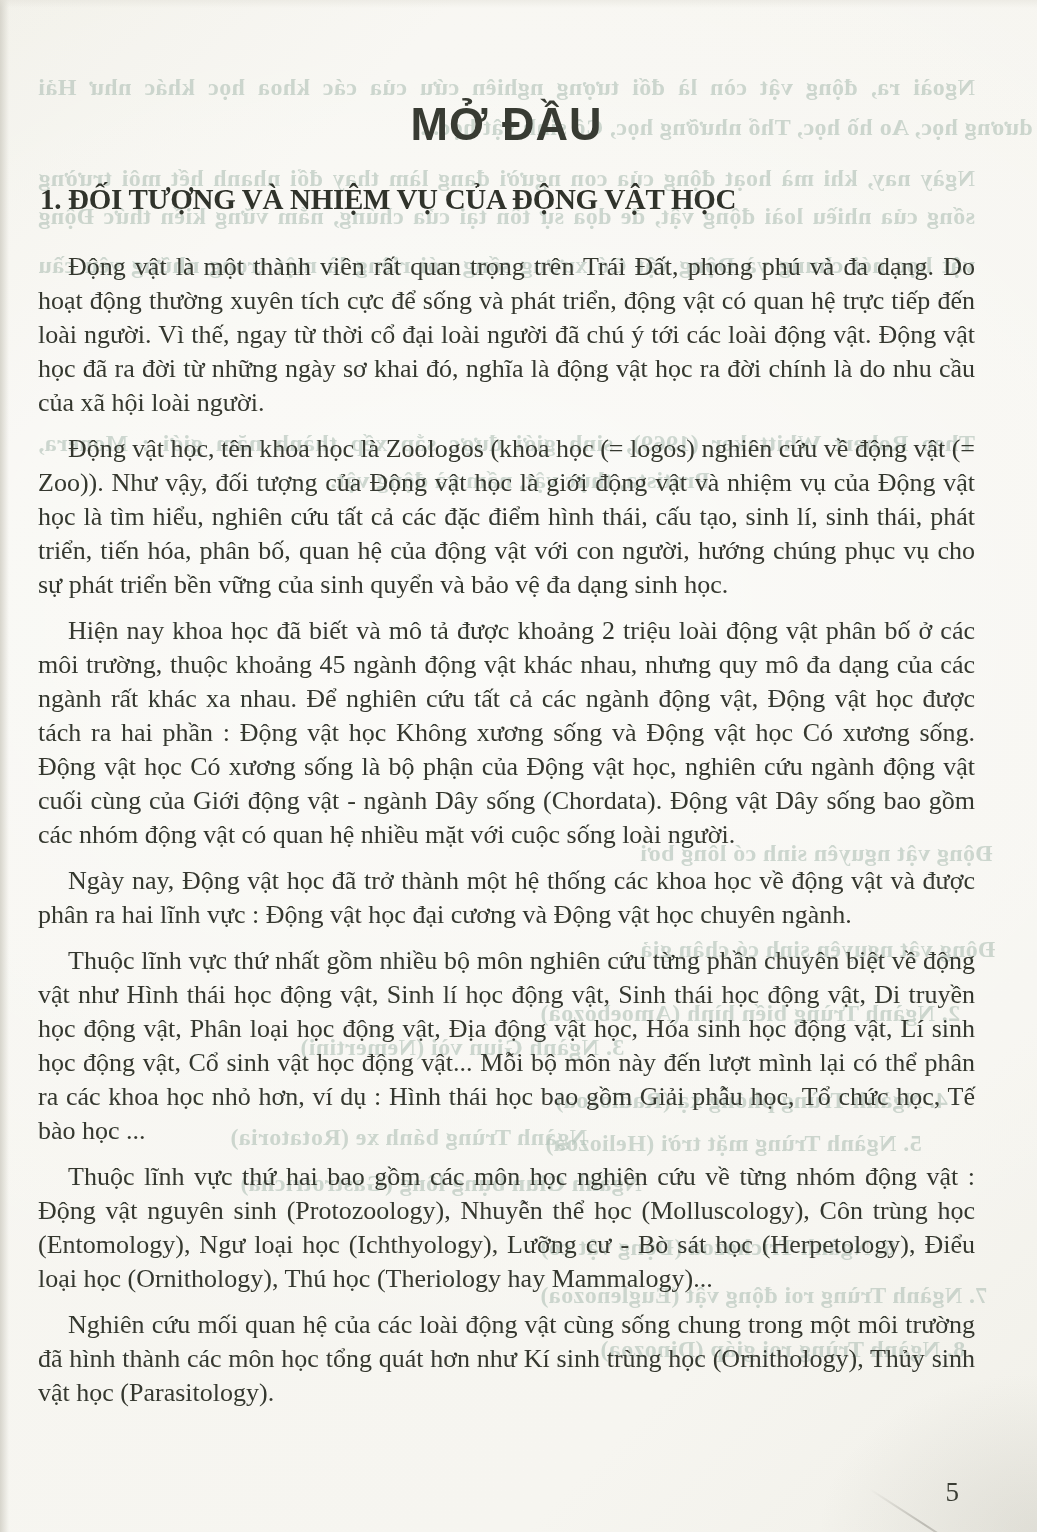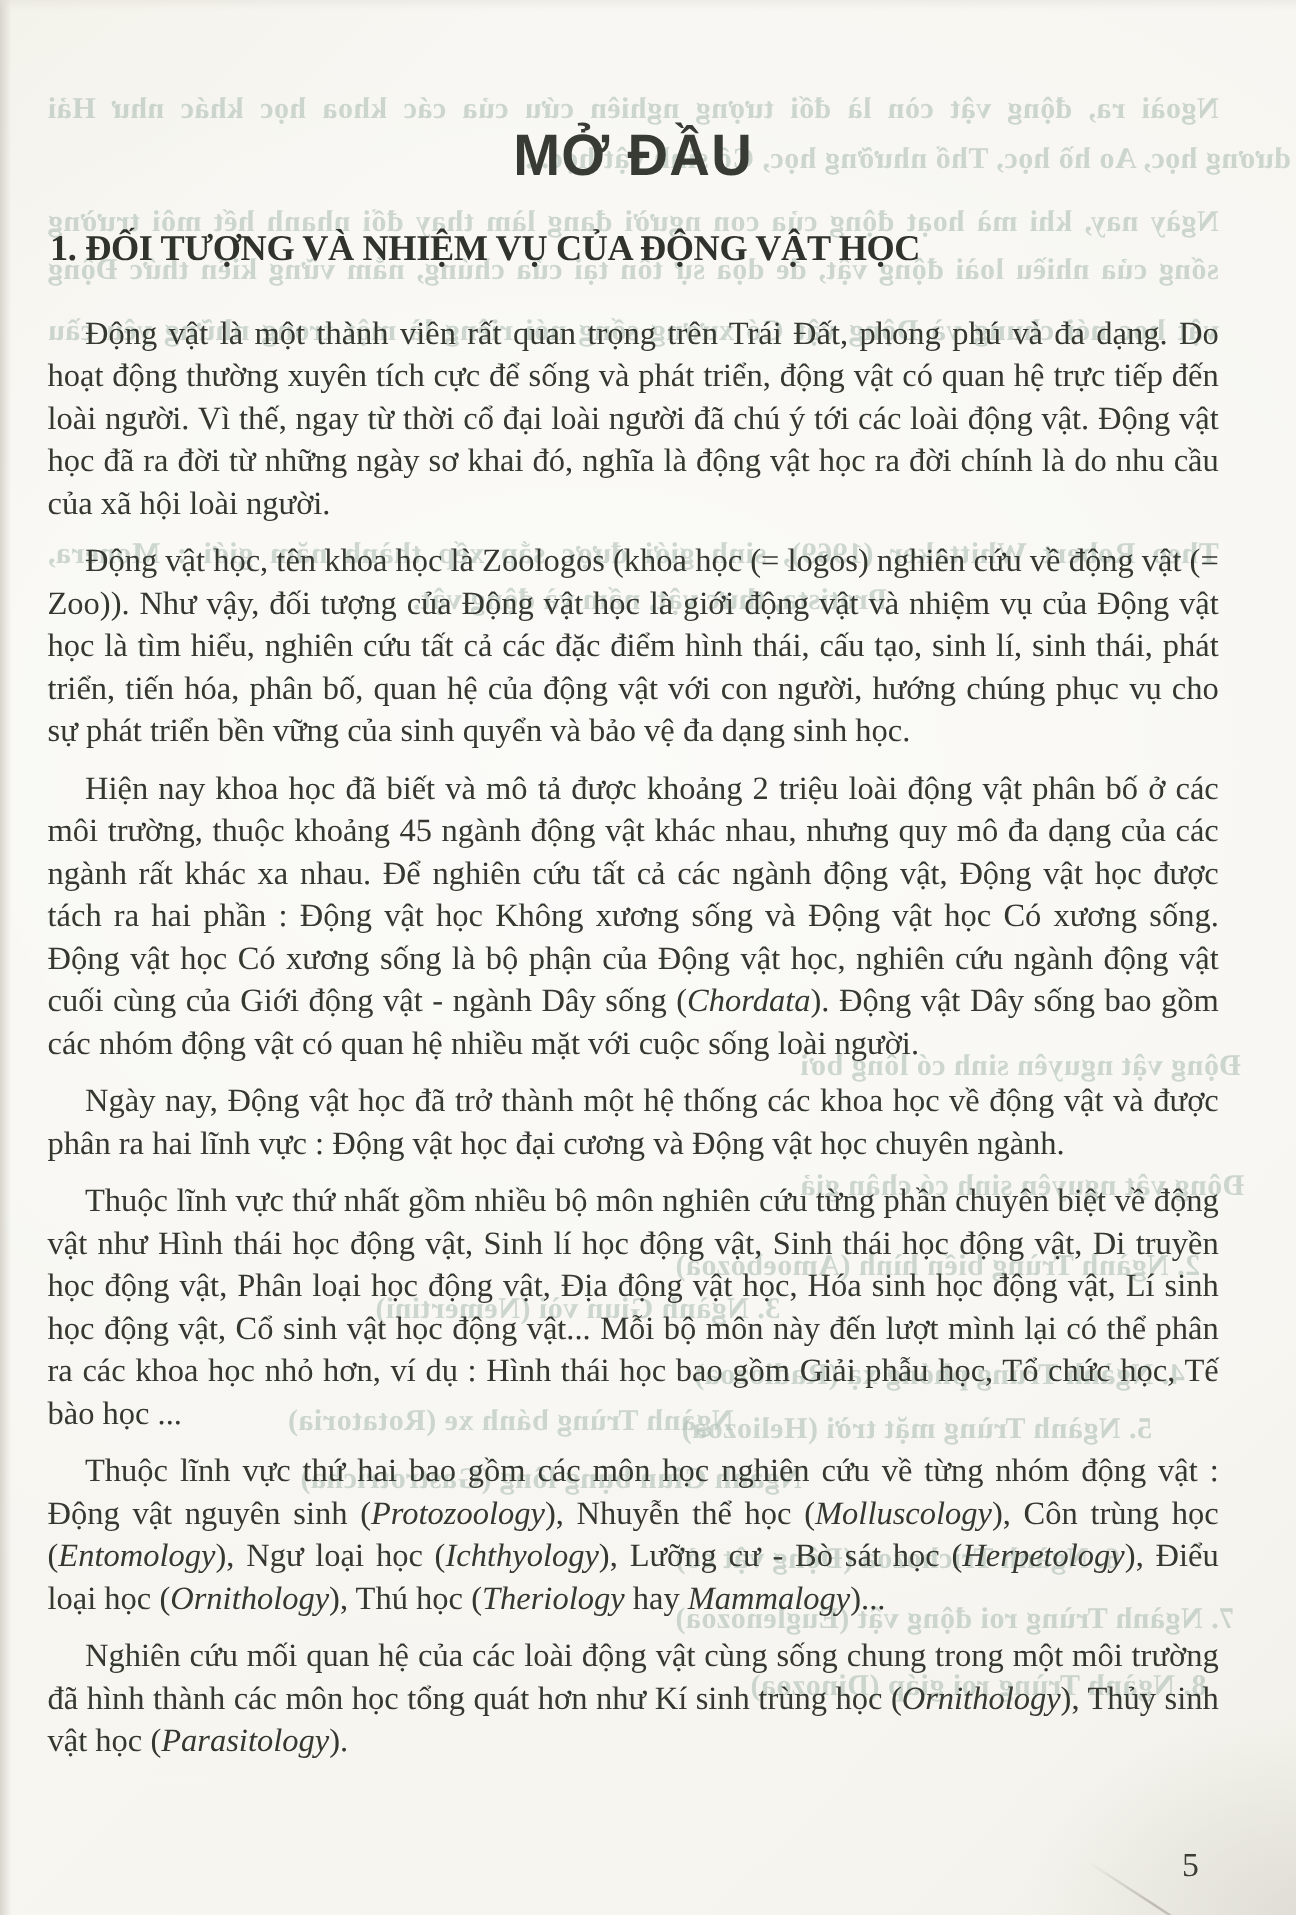--- a/index.html
+++ b/index.html
@@ -49,21 +49,21 @@
   .heading{
     margin:32px 0 34px 2px;
     font-weight:700;font-size:29px;line-height:34px;letter-spacing:-.3px;
     color:#30332b;
   }
   .para{
     margin:12px 0 6px 0;
     font-size:26px;line-height:34px;
     text-align:justify;text-indent:30px;
   }
-  .para .it{font-style:italic;}
+  .para .it{}
   .page-number{
     position:absolute;right:78px;bottom:24px;z-index:2;
     font-size:27px;color:#3a3d34;
   }
 </style>
 </head>
 <body>
 
 <div class="page">
   <div class="edge-left"></div>

